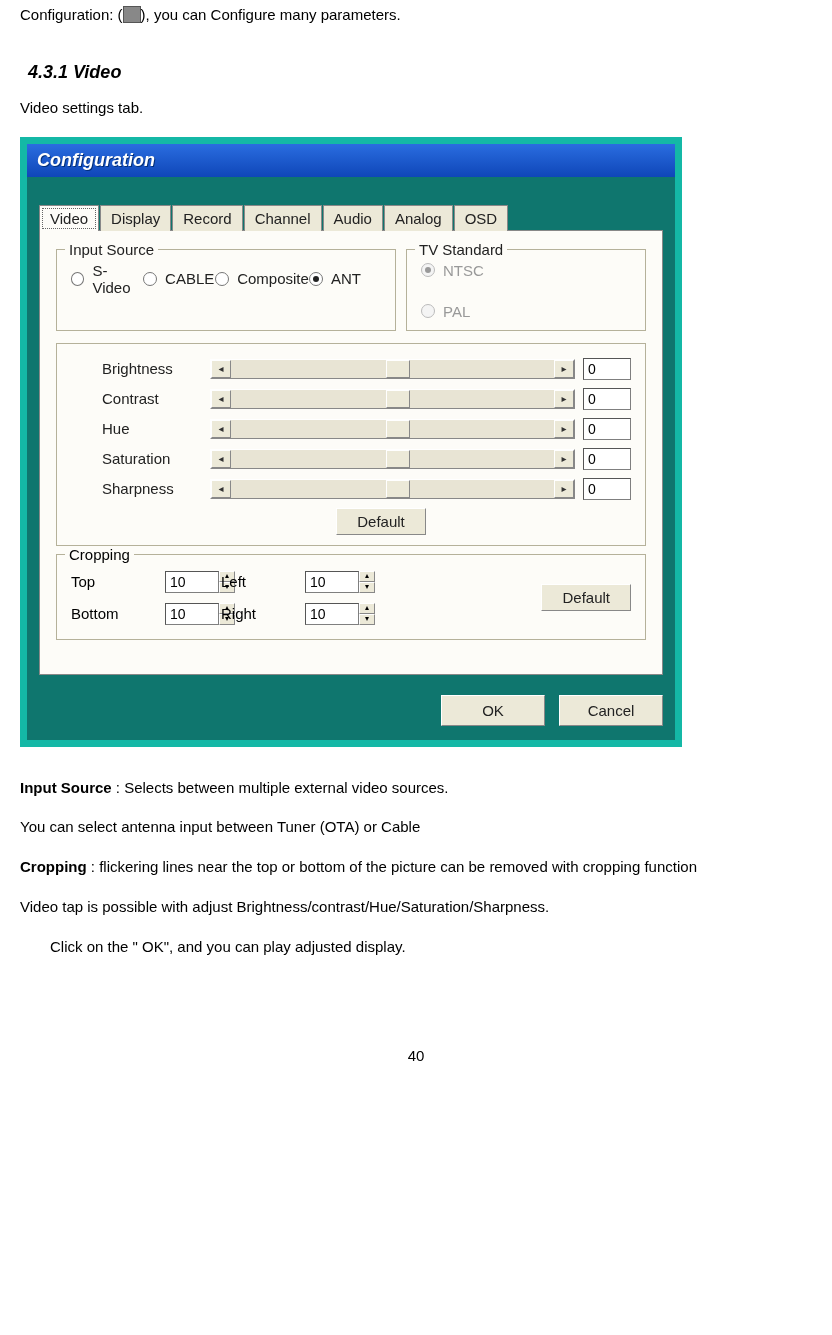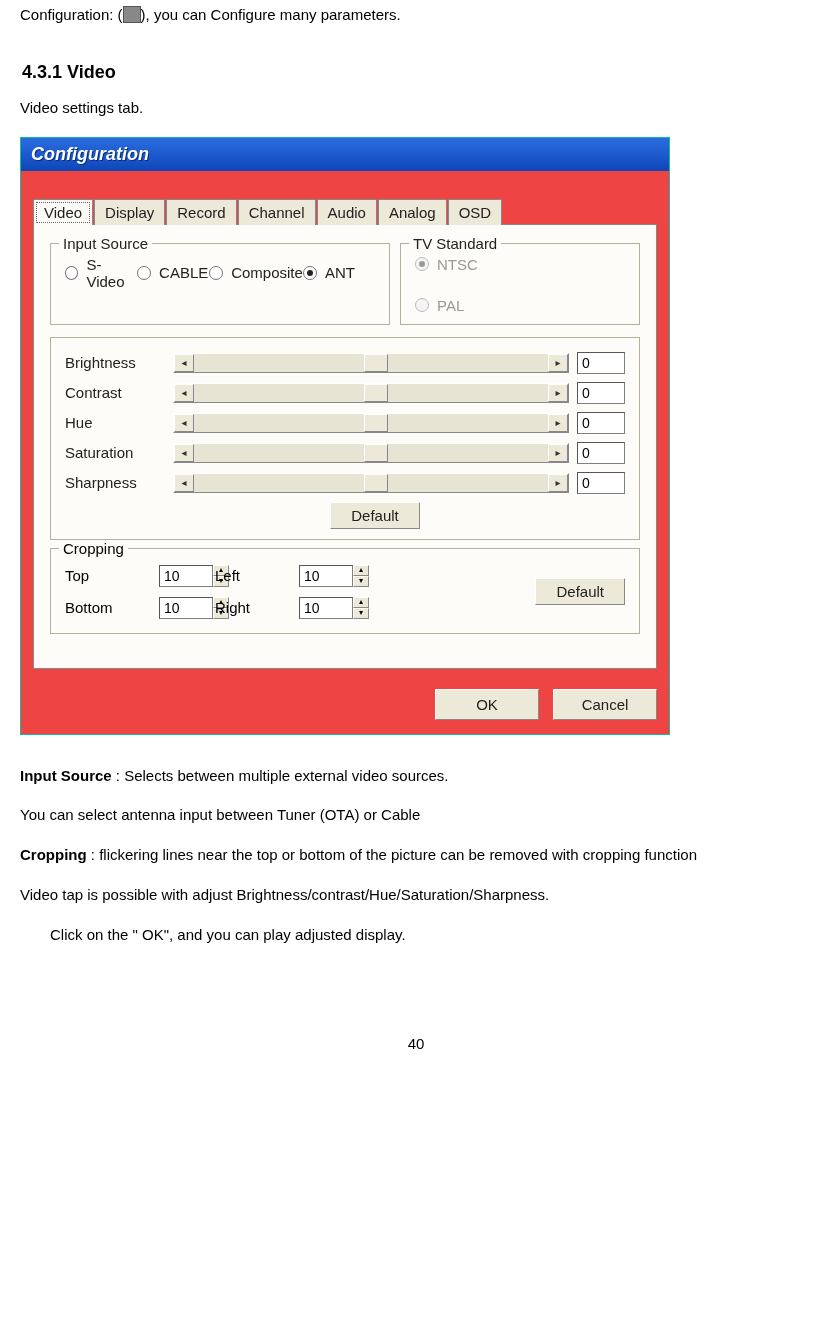--- a/index.html
+++ b/index.html
@@ -12,21 +12,22 @@
   }
   .page {
     padding: 4px 20px 20px 20px;
   }
   h2.section {
     font-size: 20px;
     margin: 0 0 14px 0;
   }
   h3.subsection {
     font-size: 18px;
-    margin: 36px 0 14px 2px;
+    margin: 36px 0 14px 8px;
+    font-style: italic;
   }
   .para {
     margin: 0 0 18px 0;
     line-height: 1.45;
   }
   .para.justify { text-align: justify; }
   .indent { padding-left: 30px; }
   .bold { font-weight: bold; }
 
   .config-icon {
@@ -34,22 +35,22 @@
     width: 16px;
     height: 15px;
     background: #888;
     border: 1px solid #555;
     vertical-align: -3px;
   }
 
   
   .window {
     width: 648px;
-    border: 1px solid #14b8a6;
-    background: #ef4444;
+    border: 7px solid #14b8a6;
+    background: #0f766e;
     font-family: Tahoma, Arial, sans-serif;
   }
   .titlebar {
     background: linear-gradient(#2a6de0, #0f46b8);
     color: #fff;
     font-weight: bold;
     font-style: italic;
     font-size: 18px;
     padding: 6px 10px;
     font-family: Arial, sans-serif;
@@ -148,21 +149,21 @@
     border: 1px solid #b5b19a;
     padding: 14px 14px 10px 14px;
     margin-bottom: 8px;
   }
   .slider-row {
     display: flex;
     align-items: center;
     margin-bottom: 8px;
     gap: 8px;
   }
-  .slider-row .label { width: 100px; color:#222; }
+  .slider-row .label { width: 100px; color:#222;margin-left:31px; }
   .scrollbar {
     flex: 1;
     height: 18px;
     background: #e8e4d4;
     border: 1px solid #fff;
     border-right-color: #888;
     border-bottom-color: #888;
     display: flex;
     align-items: center;
   }

